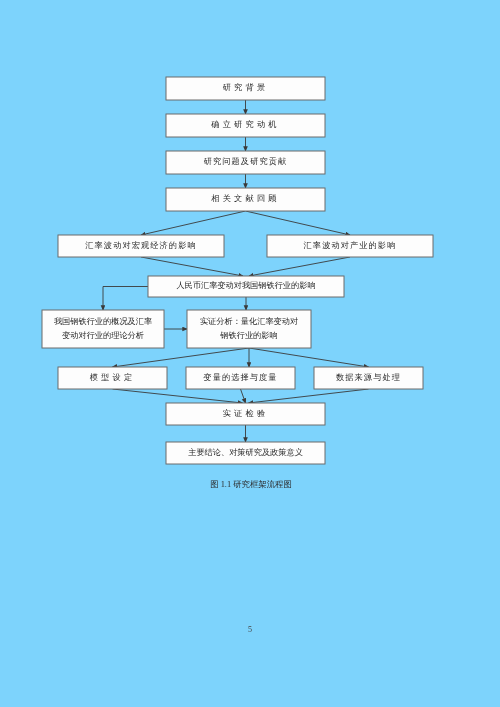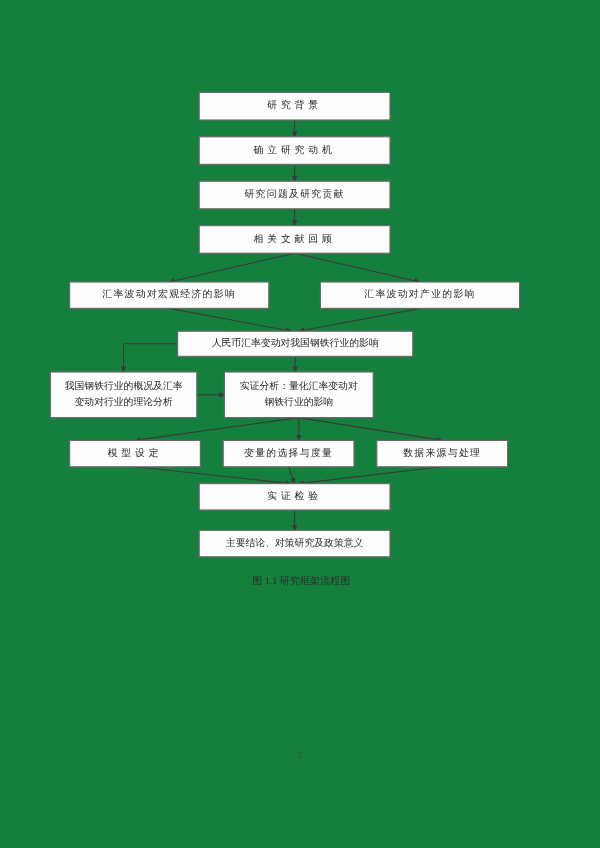--- a/index.html
+++ b/index.html
@@ -11,21 +11,21 @@
     width: 500px;
     height: 707px;
     font-family: "Liberation Serif", "DejaVu Serif", serif;
     color: #1a1a1a;
     position: relative;
     overflow: hidden;
   }
   #page {
     position: absolute;
     inset: 0;
-    background: #15803d;
+    background: #7dd3fc;
   }
   #diagram-svg {
     position: absolute;
     left: 0;
     top: 0;
     width: 500px;
     height: 707px;
   }
   .node-rect {
     fill: #fdfdfd;

